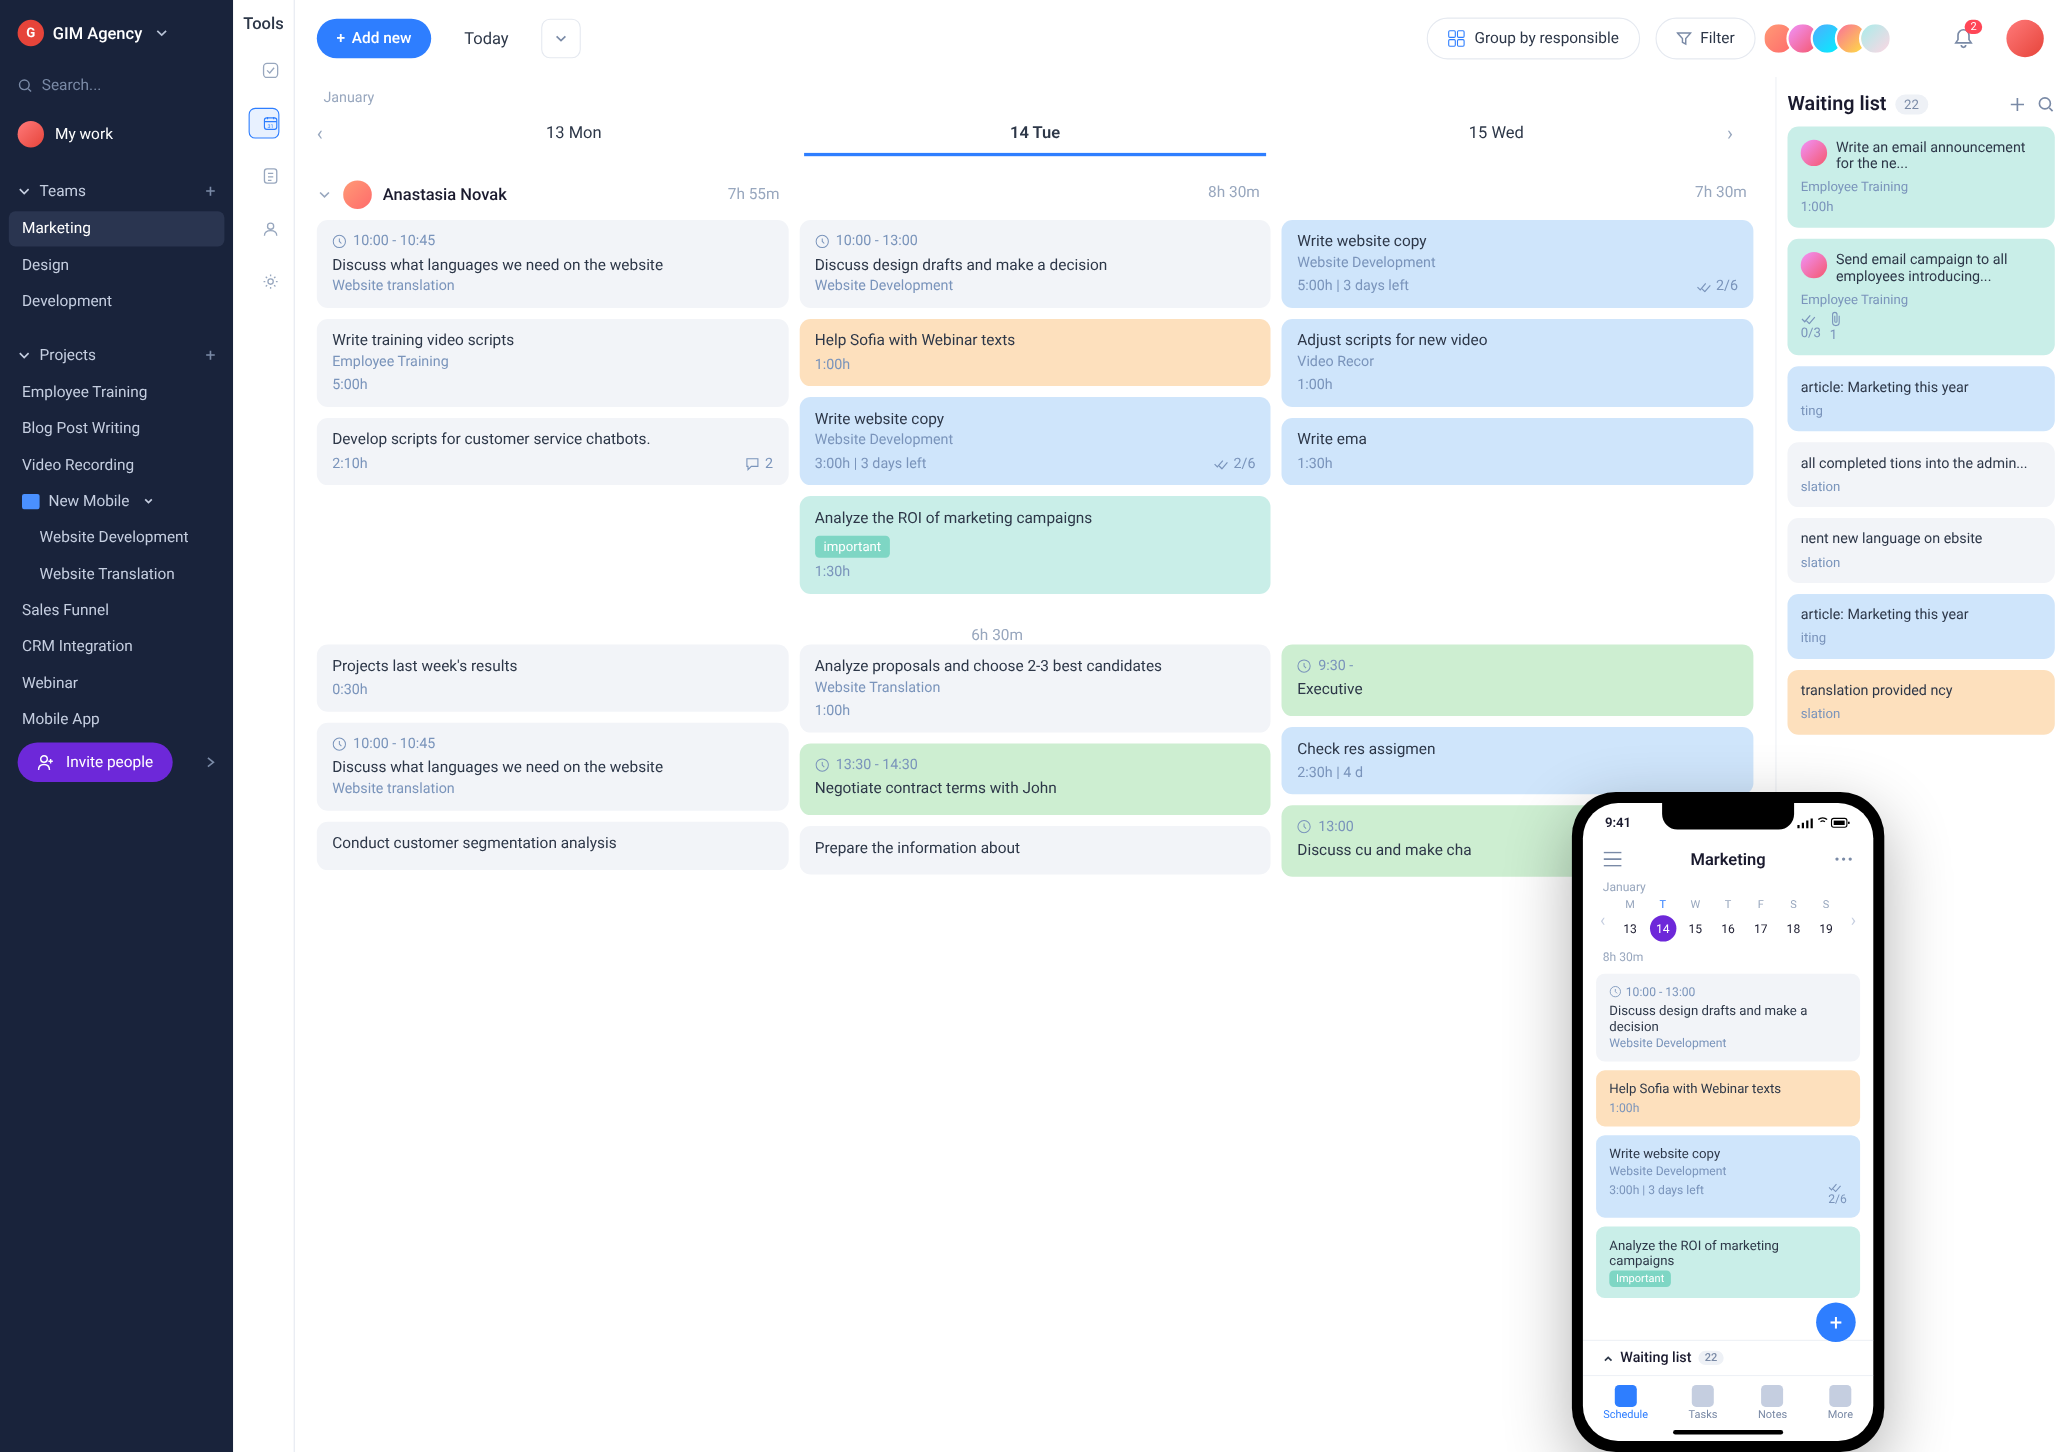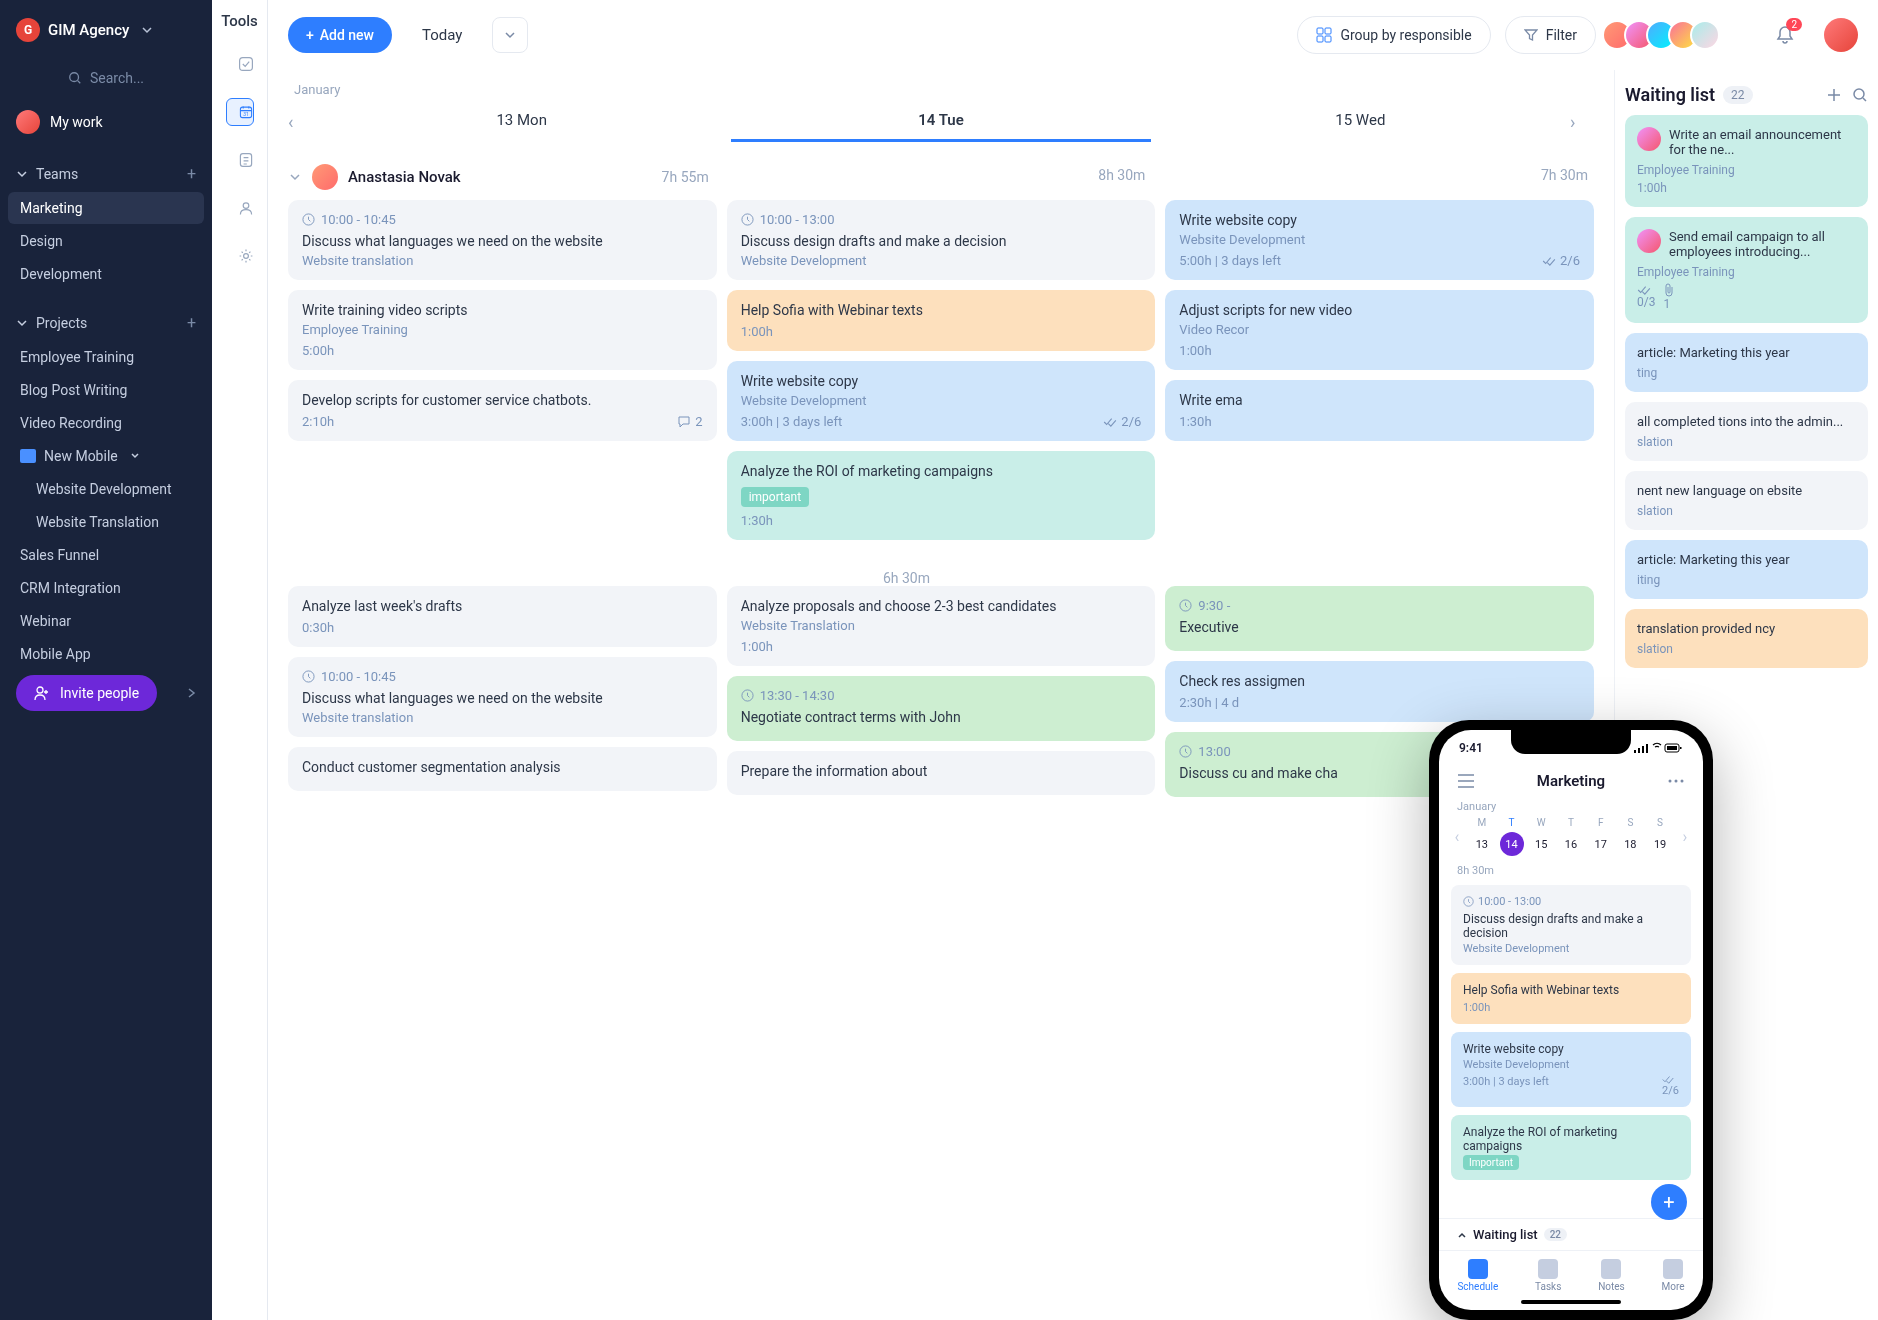--- a/index.html
+++ b/index.html
@@ -4,21 +4,21 @@
 <style>
 * { margin: 0; padding: 0; box-sizing: border-box; font-family: -apple-system, BlinkMacSystemFont, 'Segoe UI', Roboto, sans-serif; }
 body { background: #fff; display: flex; height: 100vh; overflow: hidden; color: #1a1a2e; }
 
 
 .sidebar { width: 212px; background: #19233b; color: #b8c2d6; display: flex; flex-direction: column; padding: 12px 8px; }
 .agency-row { display: flex; align-items: center; gap: 8px; padding: 6px 8px; cursor: pointer; color: #fff; }
 .agency-badge { width: 24px; height: 24px; background: #e6443a; border-radius: 50%; display: flex; align-items: center; justify-content: center; font-weight: bold; font-size: 12px; color: #fff; }
 .agency-name { font-size: 15px; font-weight: 500; }
 .chevron-down { margin-left: 4px; }
-.search-row { display: flex; align-items: center; gap: 8px; padding: 10px 8px; color: #7a8aa6; font-size: 14px; margin-top: 12px; cursor: pointer; justify-content: center; }
+.search-row { display: flex; align-items: center; gap: 8px; padding: 10px 8px; color: #7a8aa6; font-size: 14px; margin-top: 12px; cursor: pointer; }
 .mywork-row { display: flex; align-items: center; gap: 10px; padding: 8px 8px; color: #fff; font-size: 14px; margin-top: 6px; cursor: pointer; }
 .avatar-sm { width: 24px; height: 24px; border-radius: 50%; background: linear-gradient(135deg,#ff7a7a,#e6443a); }
 .section-header { display: flex; align-items: center; justify-content: space-between; padding: 8px 8px; color: #c5cee0; font-size: 14px; margin-top: 14px; }
 .section-header .left { display: flex; align-items: center; gap: 8px; }
 .plus-sm { color: #7a8aa6; font-size: 16px; cursor: pointer; }
 .nav-item { padding: 8px 12px; border-radius: 6px; font-size: 14px; color: #c5cee0; cursor: pointer; margin: 1px 0; }
 .nav-item.active { background: #2a3550; color: #fff; }
 .nav-sub { padding-left: 28px; }
 .nav-folder { display: flex; align-items: center; gap: 8px; }
 .folder-icon { width: 16px; height: 14px; background: #4a90ff; border-radius: 2px; }
@@ -409,21 +409,21 @@
               </div>
             </div>
           </div>
           <div style="display: flex; gap: 10px; align-items: center; margin-top: 30px;">
             <div class="col-head" style="flex: 1 1 0%;">6h 30m</div>
             <div class="col-head" style="flex: 1 1 0%;"></div>
           </div>
           <div class="board">
             <div class="col">
               <div class="card c-grey">
-                <div class="title">Analyze last week's drafts</div>
+                <div class="title">Projects last week's results</div>
                 <div class="time">0:30h</div>
               </div>
               <div class="card c-grey">
                 <div class="clock-row">
                   <svg width="13" height="13" viewBox="0 0 14 14">
                     <circle cx="7" cy="7" r="6" stroke="#7a94bb" fill="none"></circle>
                     <path d="M7 4v3l2 2" stroke="#7a94bb" fill="none"></path>
                   </svg>
                   <span>10:00 - 10:45</span>
                 </div>

